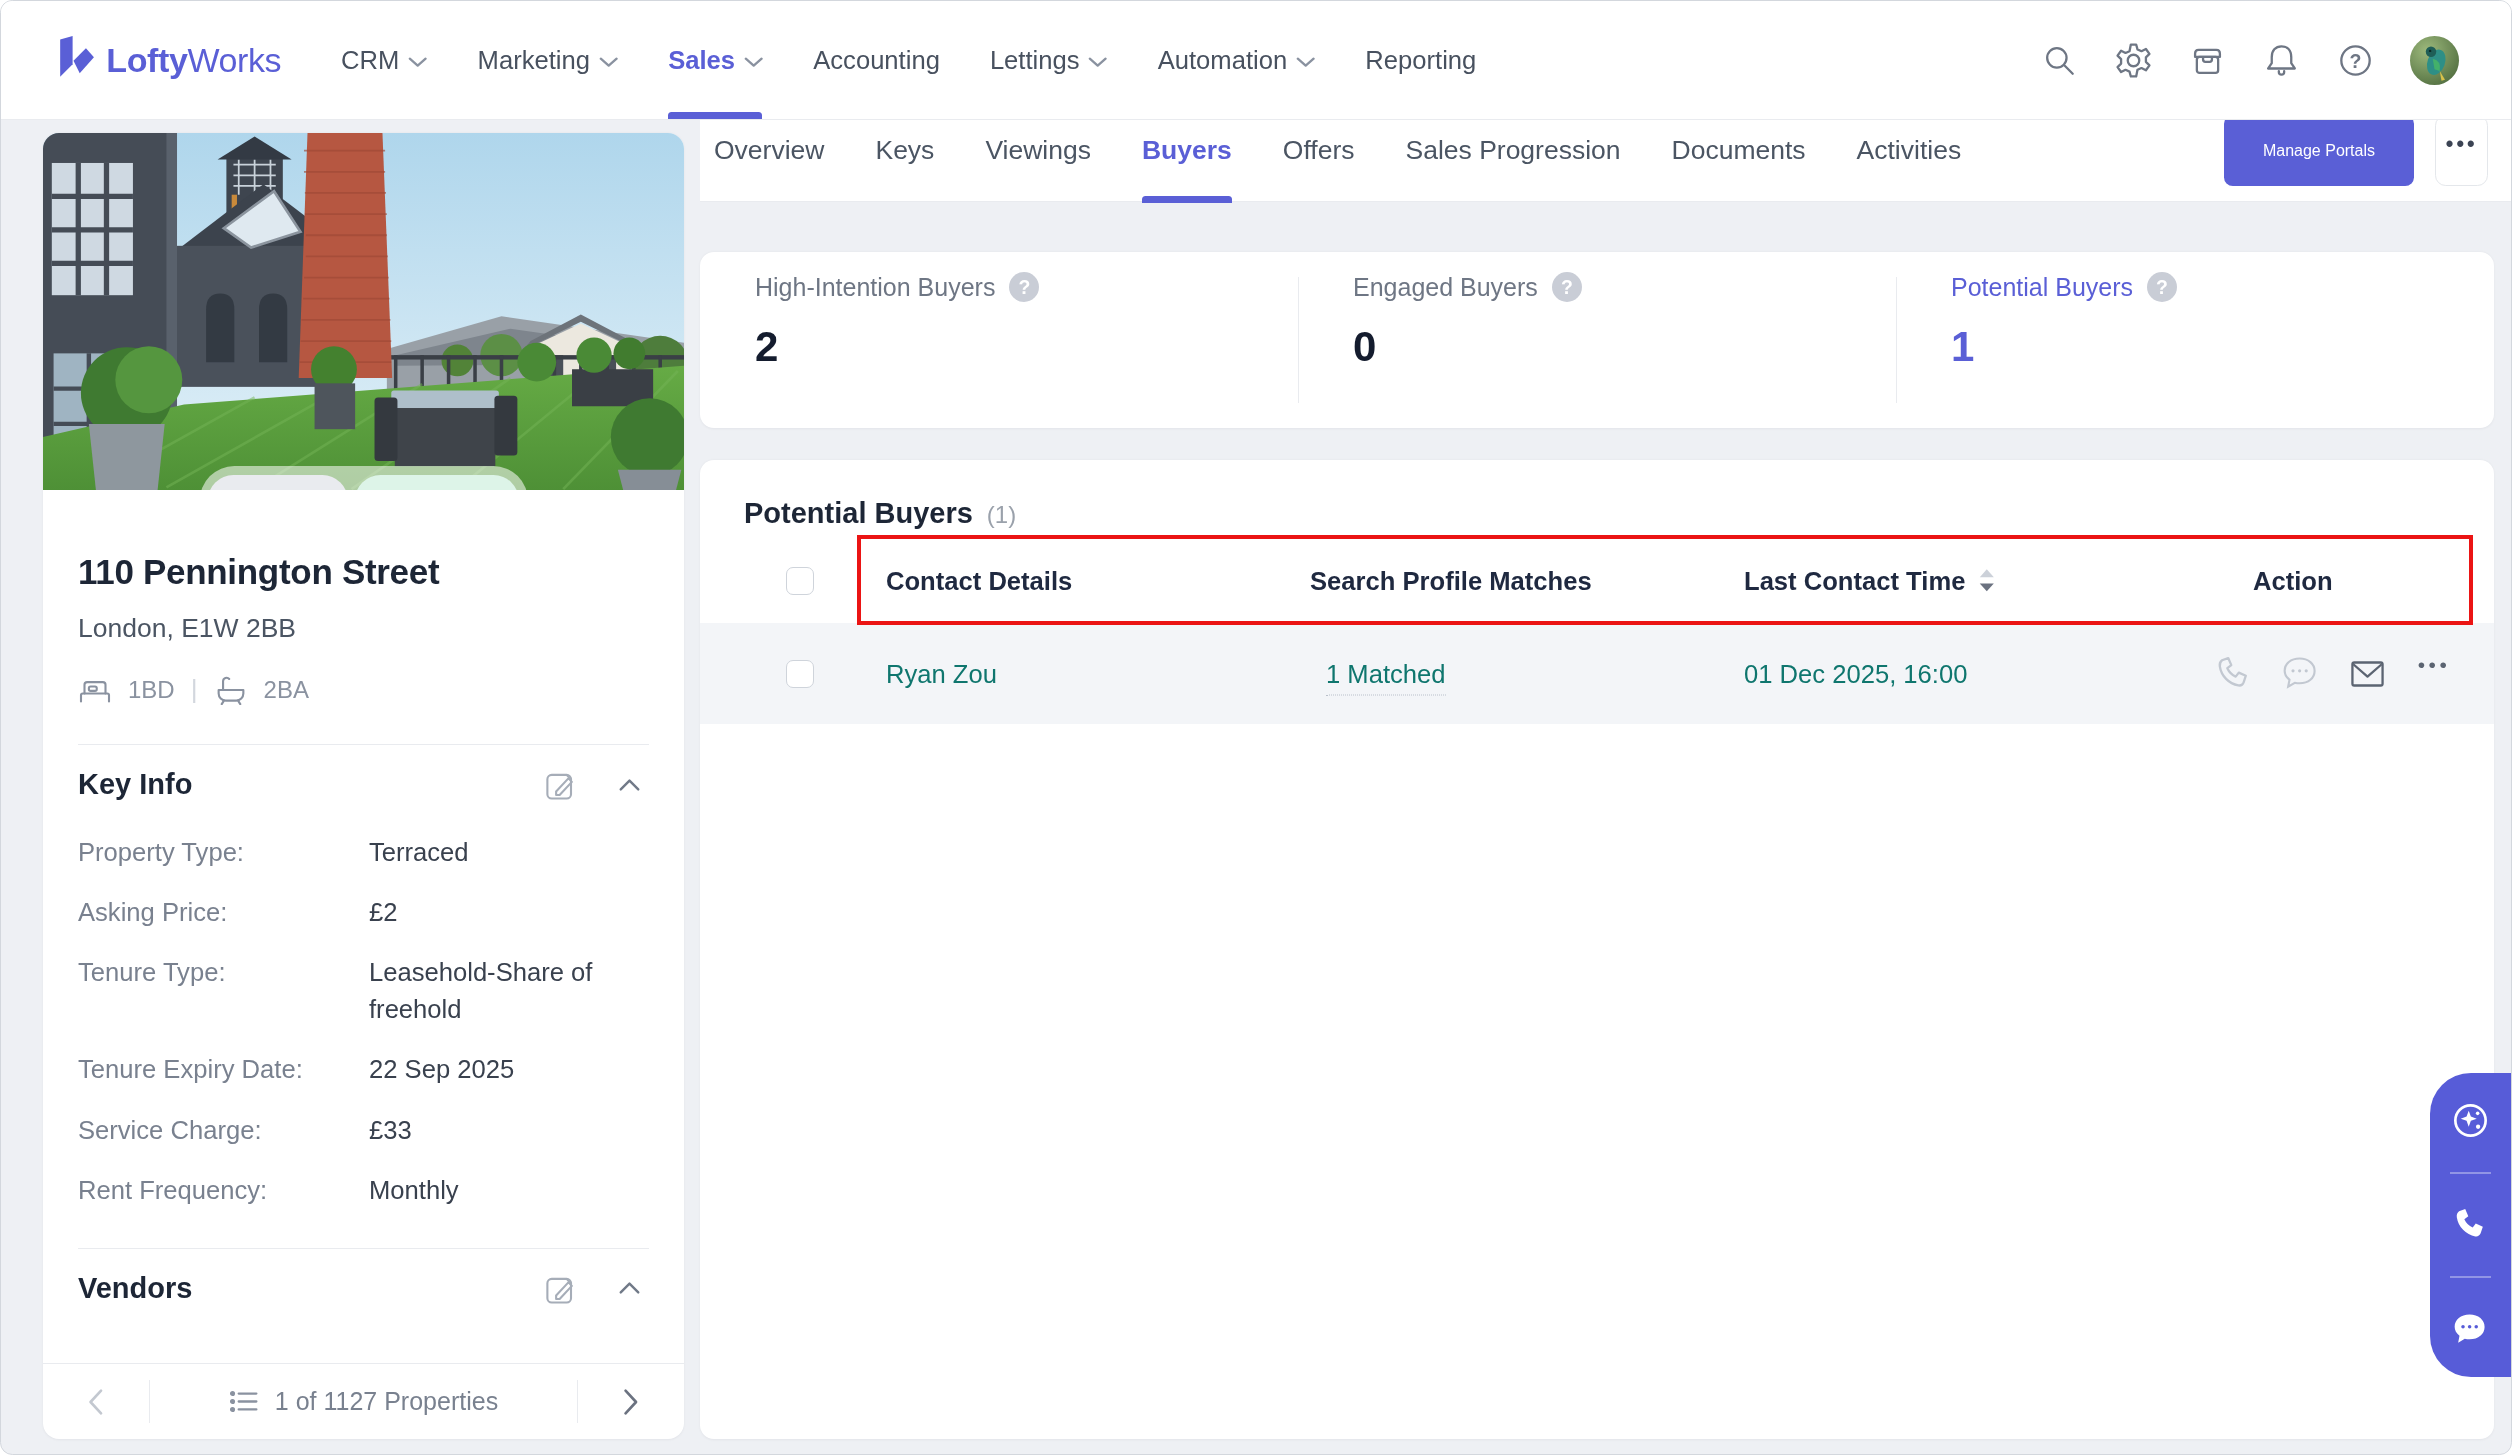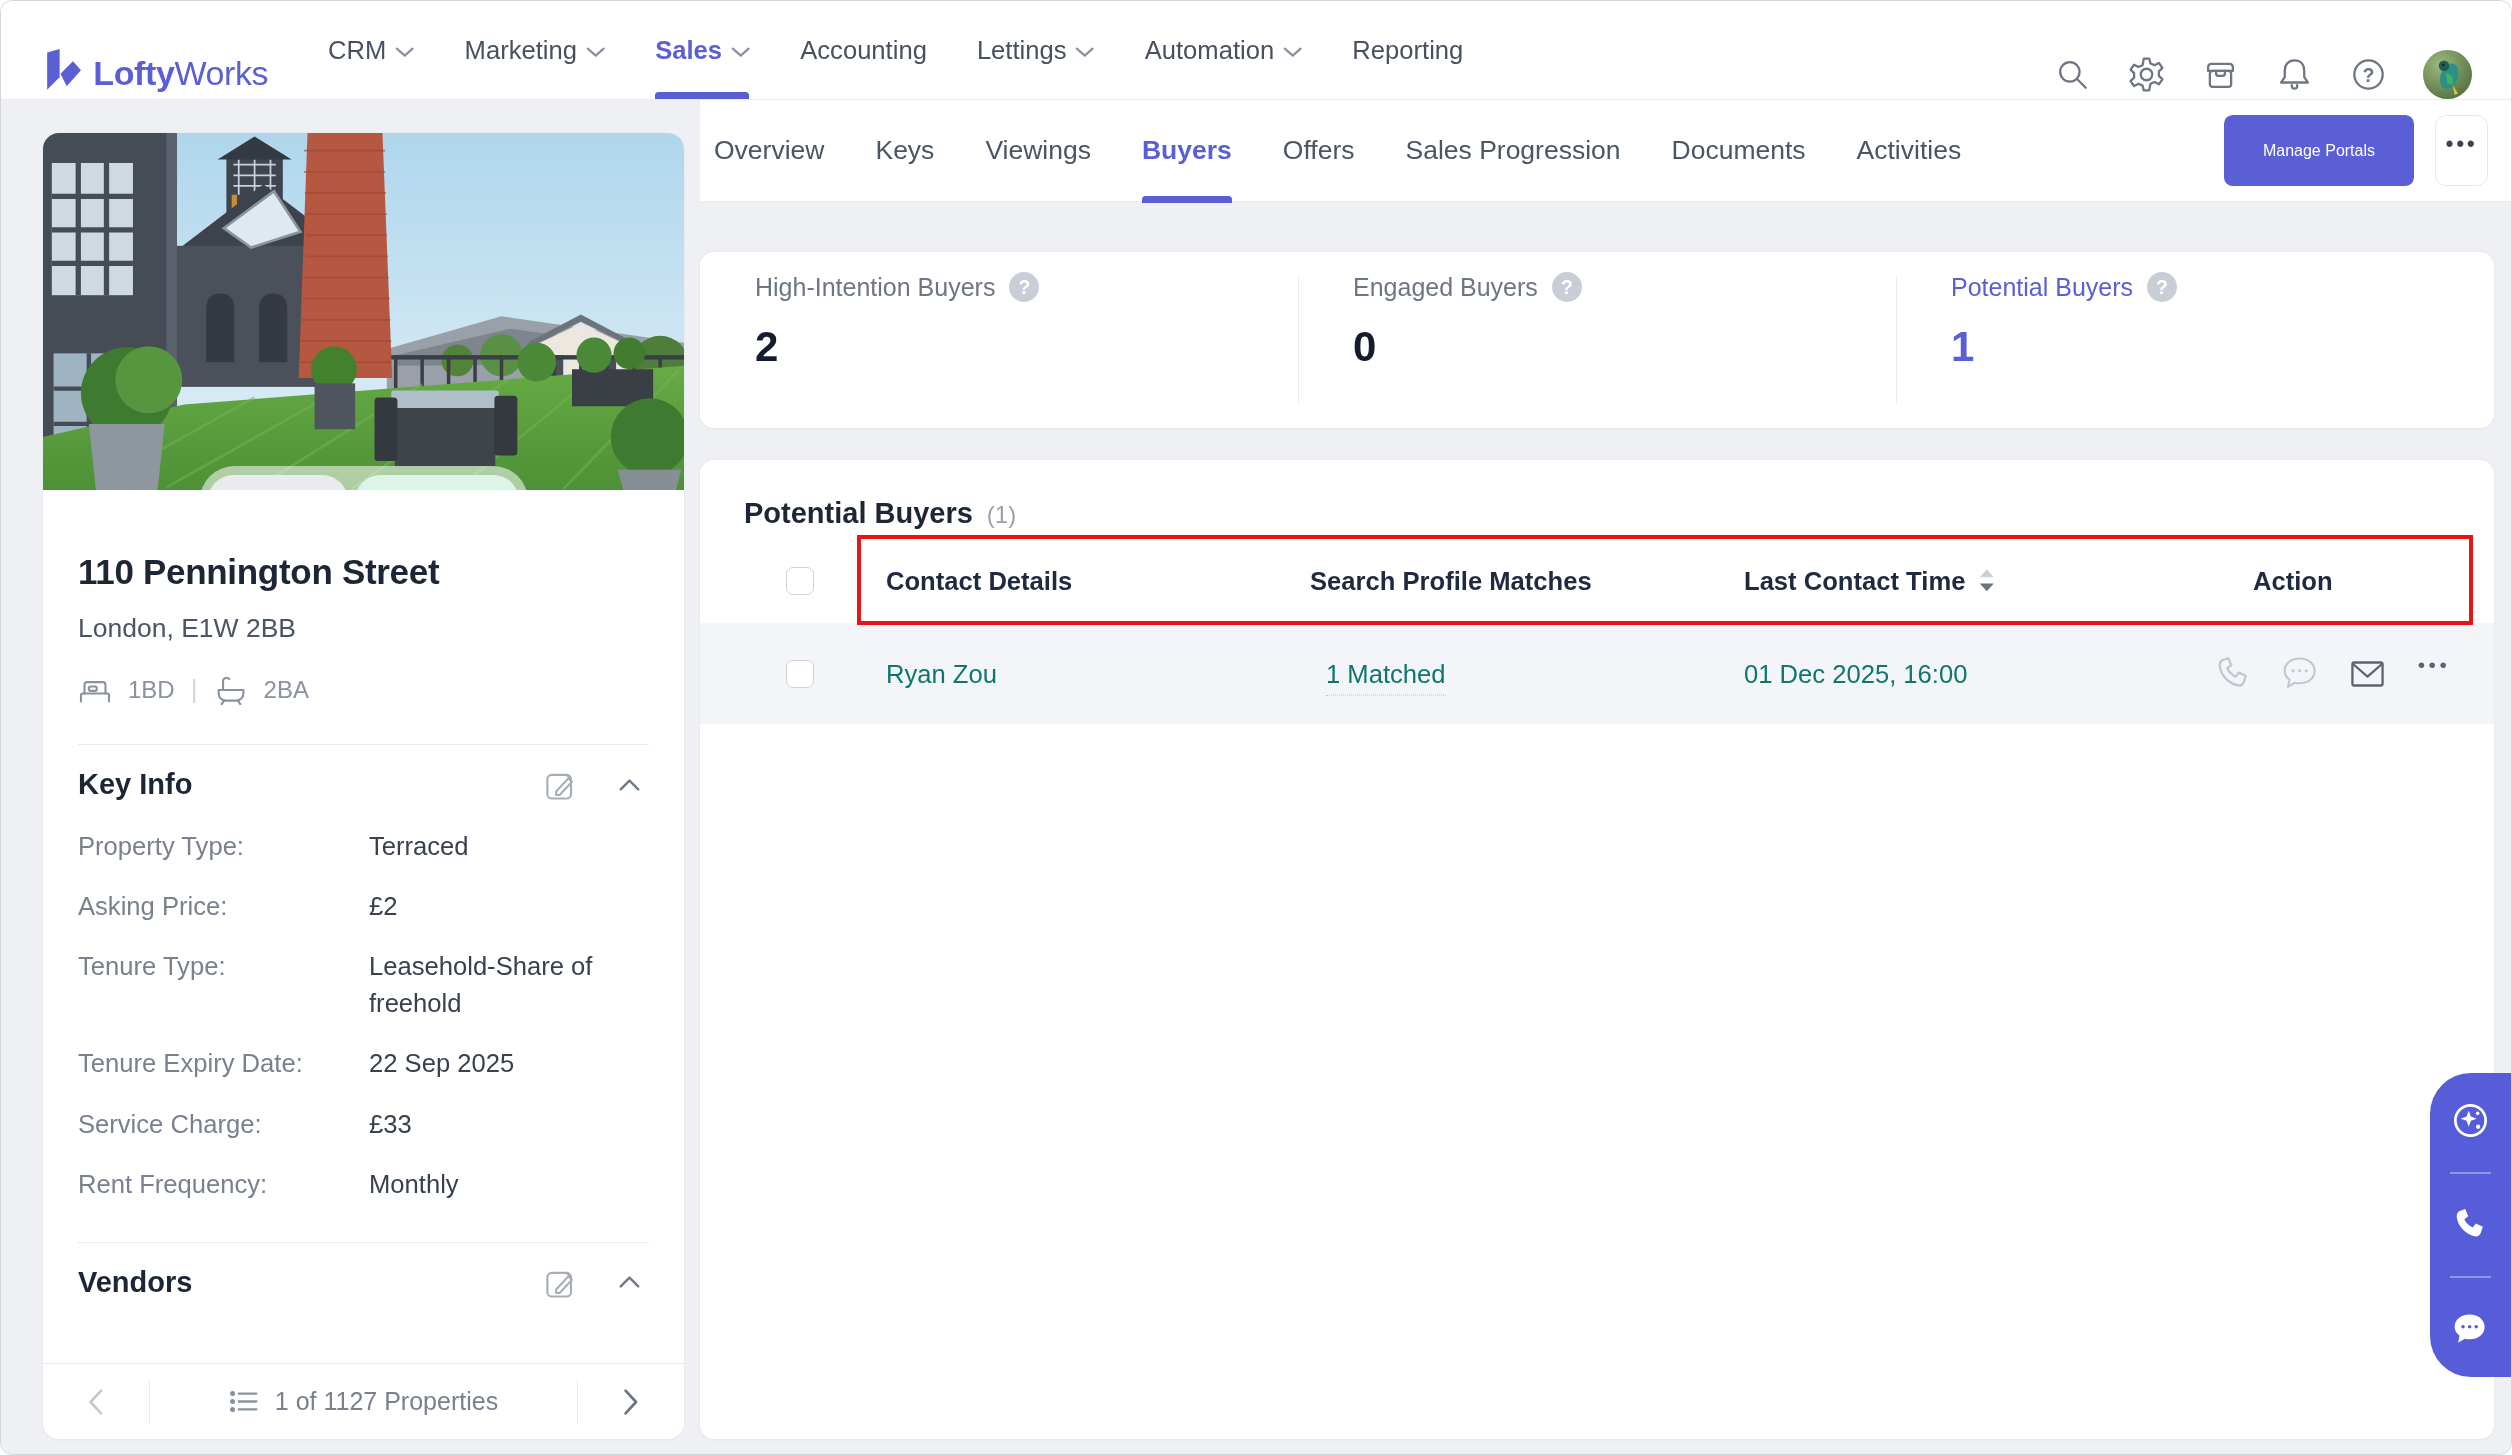--- a/index.html
+++ b/index.html
@@ -1,20 +1,20 @@
 <!DOCTYPE html>
 <html style="font-size:14px"><head>
 <meta charset="utf-8">
 <style>
   * { margin:0; padding:0; box-sizing:border-box; }
   html,body { width:2512px; height:1455px; font-family:"Liberation Sans","DejaVu Sans",sans-serif; }
   .page { position:relative; width:2512px; height:1455px; background:#EEF0F4; border:1.8px solid #D3D7DD; border-radius:12.3px; overflow:hidden; }
 
   
-  .topnav { position:absolute; top:0; left:0; width:100%; height:99px; background:#fff; border-bottom:0.9px solid #E9EBEF; display:flex; align-items:flex-end; padding:0 39px; z-index:20; }
+  .topnav { position:absolute; top:0; left:0; width:100%; height:119px; background:#fff; border-bottom:0.9px solid #E9EBEF; display:flex; align-items:center; padding:0 52px; z-index:20; }
   .logo { display:flex; align-items:center; gap:12.3px; margin-right:35px; }
   .logo-text { font-size:34px; color:#5A5FD6; letter-spacing:-0.4px; }
   .logo-text b { font-weight:700; }
   .logo-text .lt { font-weight:500; }
   .mainnav { display:flex; height:100%; }
   .nav-item { position:relative; display:flex; align-items:center; gap:8.8px; height:100%; padding:0 25px; font-size:25.6px; color:#48515F; cursor:pointer; }
   .nav-item .chev { margin-top:3.5px; }
   .nav-item.active { color:#5A5FD6; font-weight:700; }
   .nav-item.active::after { content:""; position:absolute; left:25px; width:94px; bottom:0; height:7px; background:#5A5FD6; border-radius:3.5px 3.5px 0 0; }
   .topnav-right { margin-left:auto; display:flex; align-items:center; gap:35px; }
@@ -41,21 +41,21 @@
   .pill-green { background:#DDF4E8; color:#17B56D; font-weight:600; }
   .prop-body { padding:0 35px; }
   .prop-title { margin-top:62px; font-size:35px; font-weight:700; color:#1D2636; letter-spacing:-0.3px; }
   .prop-city { margin-top:21px; font-size:26.5px; color:#4B5563; }
   .bedbath { margin-top:30px; display:flex; align-items:center; gap:16px; font-size:24px; color:#8A92A0; }
   .bb-sep { color:#D3D7DE; font-size:26.5px; }
   .h-divider { margin:39px 35px 0; border-top:0.9px solid #E9EBEF; }
   .section-head { display:flex; align-items:center; margin:20px 35px 0; }
   .section-title { font-size:29px; font-weight:700; color:#1D2636; }
   .section-icons { margin-left:auto; display:flex; align-items:center; gap:30px; }
-  .kv-list { margin-top:24px; padding:0 35px; }
+  .kv-list { margin-top:30px; padding:0 35px; }
   .kv { display:flex; margin-bottom:23px; }
   .kv .k { width:291px; font-size:25.6px; color:#79818F; line-height:1.45; flex:none; }
   .kv .v { flex:1; font-size:25.6px; color:#39414E; line-height:1.45; }
   .card-footer { position:absolute; left:0; right:0; bottom:0; height:76px; border-top:0.9px solid #E9EBEF; display:flex; align-items:stretch; }
   .pg-btn { width:106px; display:flex; align-items:center; justify-content:center; cursor:pointer; }
   .pg-div { width:0.9px; background:#E9EBEF; margin:16px 0; }
   .pg-center { flex:1; display:flex; align-items:center; justify-content:center; gap:16px; font-size:25px; color:#79818F; }
 
   
   .stats-card { position:absolute; left:699px; top:251px; width:1794px; height:176px; border-radius:14px; display:grid; grid-template-columns:1fr 1fr 1fr; }

